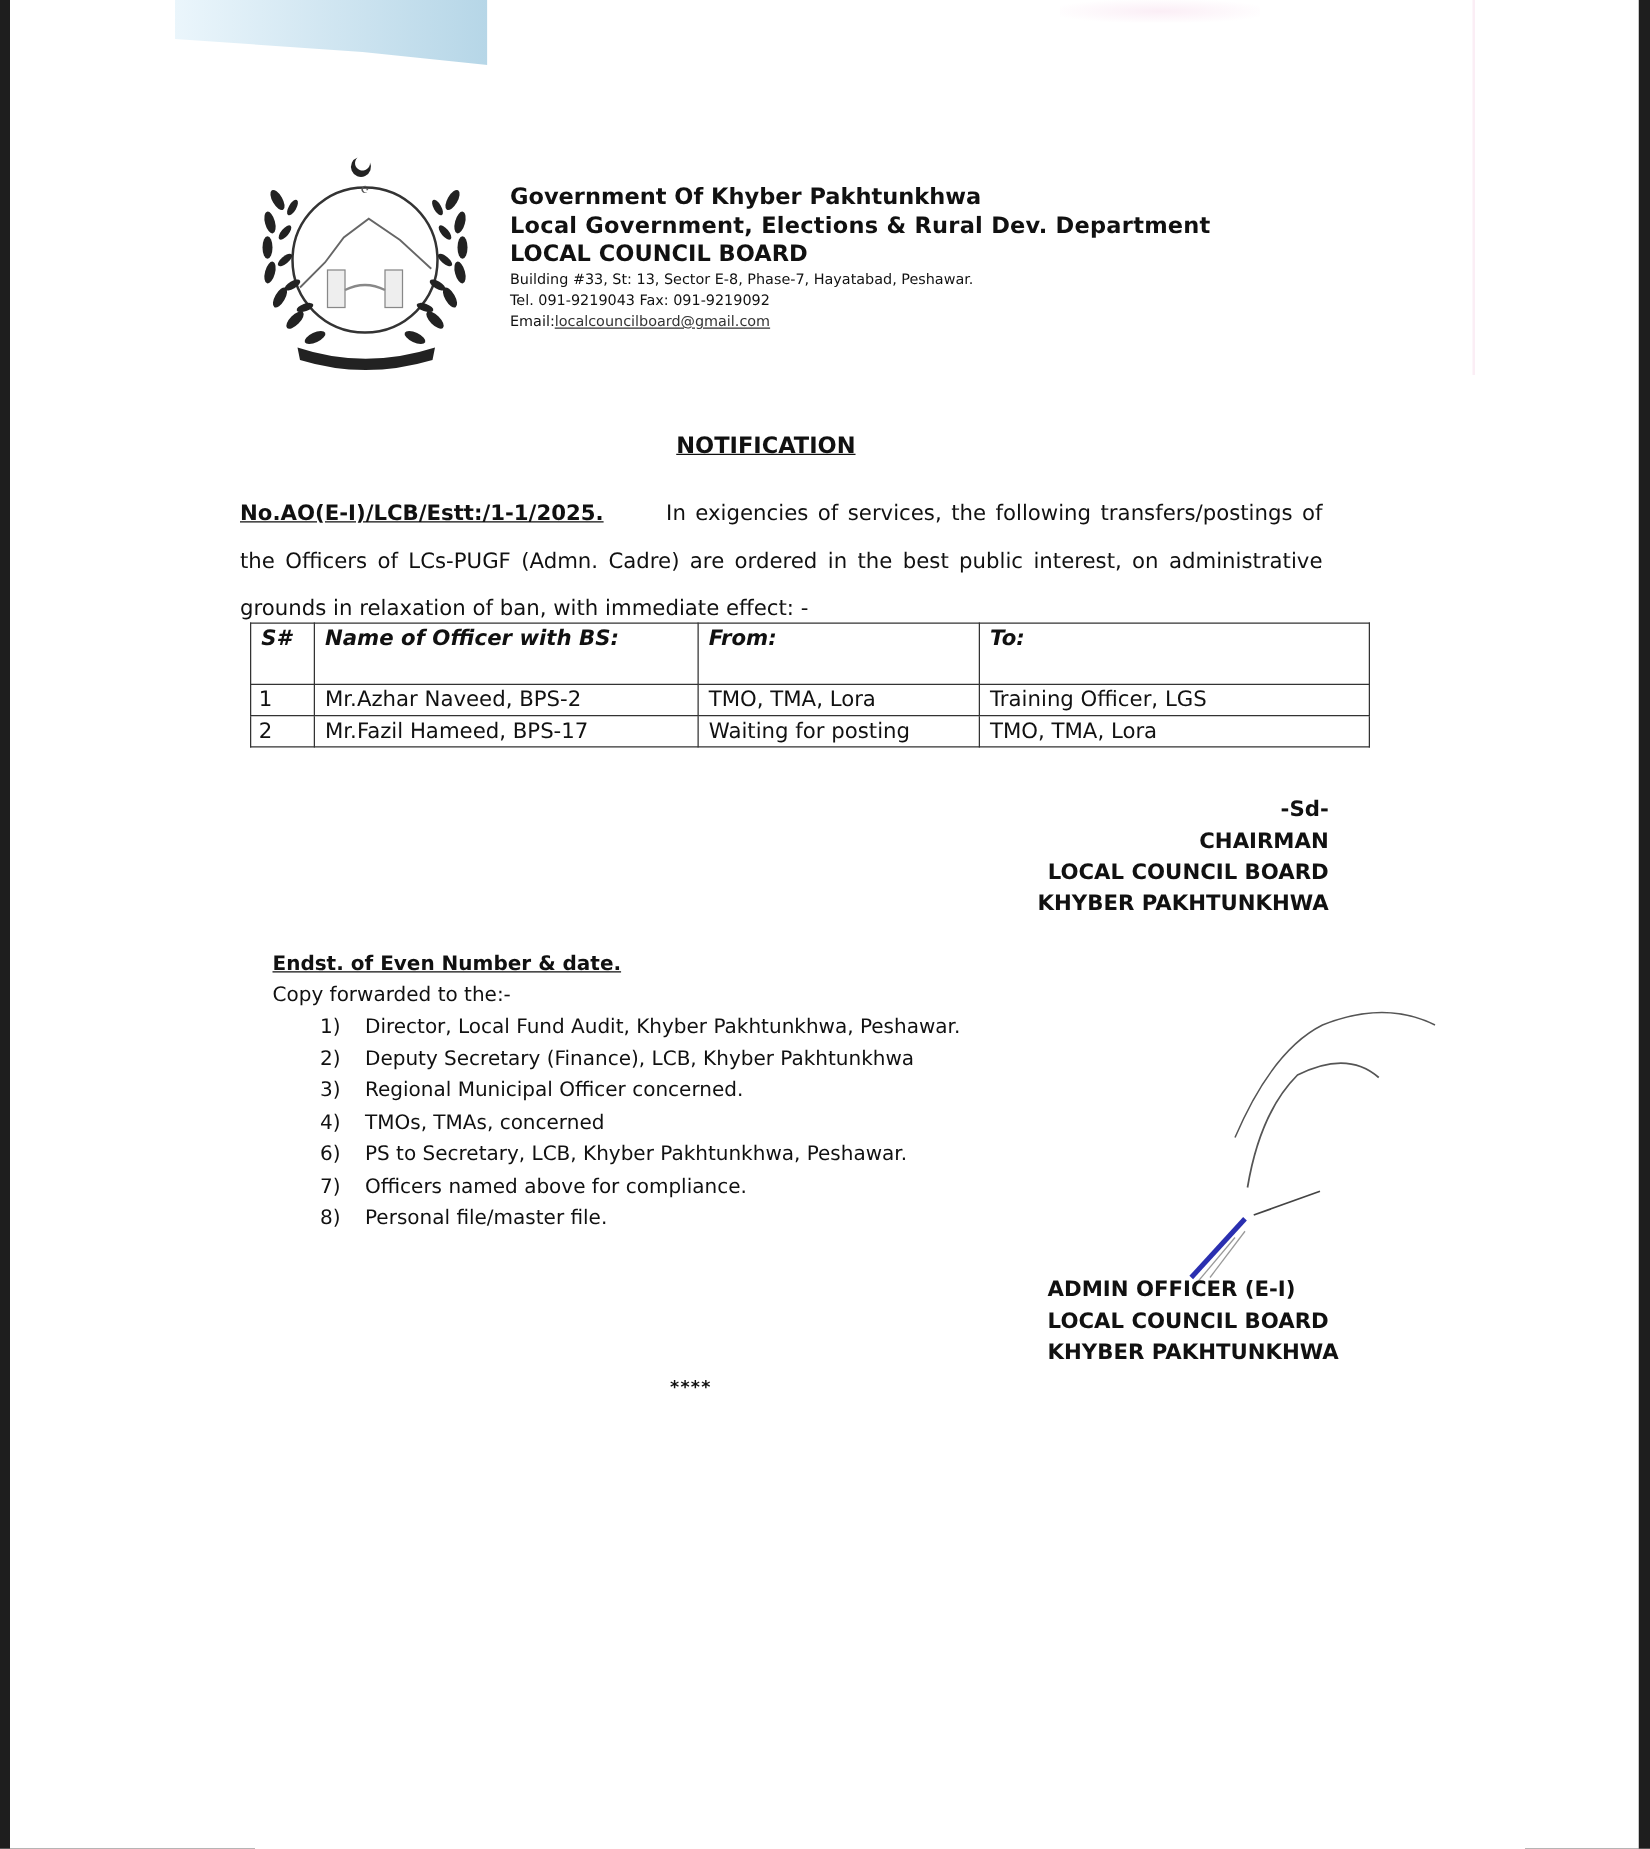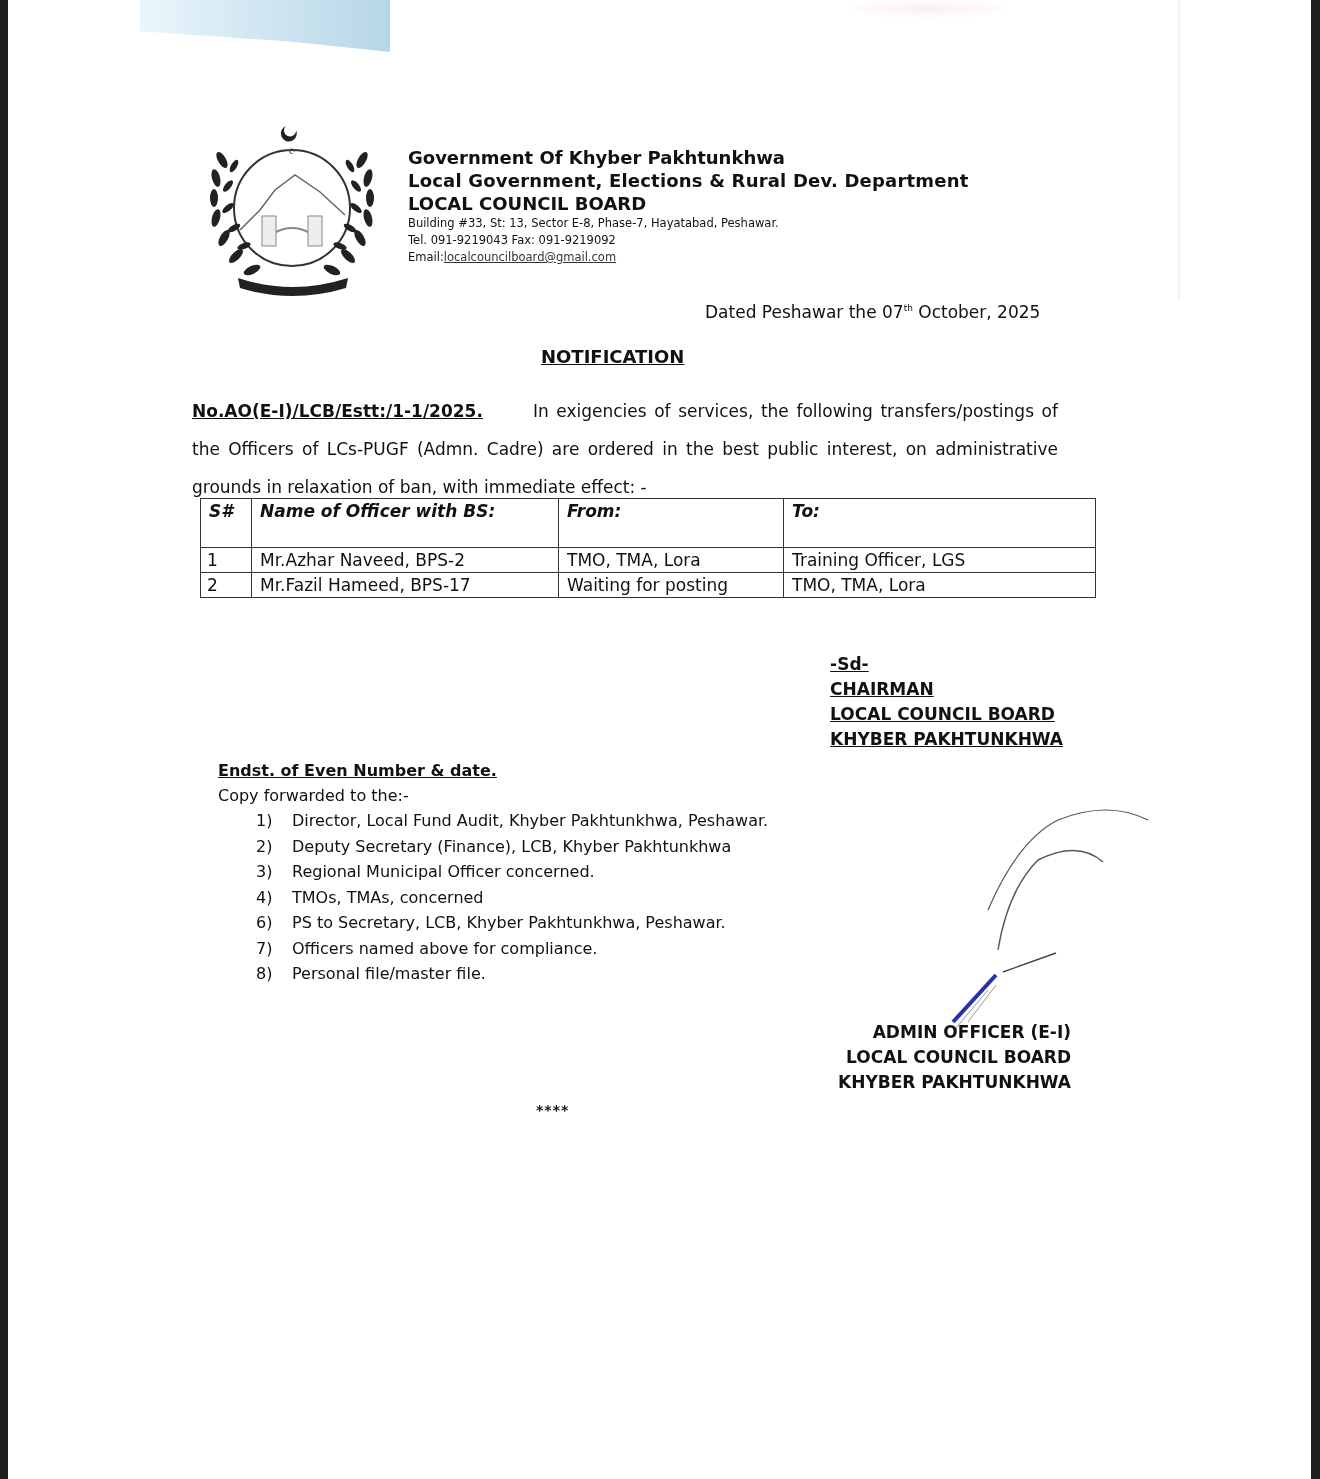--- a/index.html
+++ b/index.html
@@ -74,34 +74,34 @@
     }
     table.officers th, table.officers td {
       border: 1.5px solid #333; padding: 2px 8px; text-align: left;
       vertical-align: top;
     }
     table.officers th { font-style: italic; font-weight: bold; height: 44px; }
     table.officers td { height: 22px; line-height: 22px; padding-top: 1px; padding-bottom: 1px; }
     table.officers td.sn { width: 30px; padding-left: 6px; }
     
     .sd-block {
-      position: absolute; right: 248px; top: 652px;
-      font-weight: bold; font-size: 17px; line-height: 25px; text-decoration: underline;
+      position: absolute; right: 248px; top: 636px;
+      text-align: right; font-weight: bold; font-size: 17px; line-height: 25px;
     }
     .endst {
       position: absolute; left: 186px; top: 758px;
       font-size: 16px; line-height: 25px; margin-left: 24px;
     }
     .endst .title { font-weight: bold; text-decoration: underline; }
     .endst ol { margin: 0; padding-left: 0; list-style: none; }
     .endst li { padding-left: 38px; line-height: 25.5px; }
     .endst li .num { display: inline-block; width: 36px; }
     .admin-block {
       position: absolute; right: 240px; top: 1020px;
-      text-align: right; font-weight: bold; font-size: 17px; line-height: 25px;
+      font-weight: bold; font-size: 17px; line-height: 25px;
     }
     .stars {
       position: absolute; left: 528px; top: 1102px;
       font-size: 14px; font-weight: bold; letter-spacing: 1px;
     }
     .signature {
       position: absolute; left: 900px; top: 800px; width: 260px; height: 260px;
       pointer-events: none;
     }
   </style>
@@ -163,23 +163,20 @@
     <div class="l1">Government Of Khyber Pakhtunkhwa</div>
     <div class="l2">Local Government, Elections &amp; Rural Dev. Department</div>
     <div class="l3">LOCAL COUNCIL BOARD</div>
     <div class="l4">Building #33, St: 13, Sector E-8, Phase-7, Hayatabad, Peshawar.</div>
     <div class="l5">Tel. 091-9219043 Fax: 091-9219092</div>
     <div class="l6">
       <span>Email:</span><span class="email-link">localcouncilboard@gmail.com</span>
     </div>
   </div>
 
-  <div class="dated">
-    <span>Dated Peshawar the 07</span><sup>th</sup><span> October, 2025</span>
-  </div>
 
   <div class="notif-title">NOTIFICATION</div>
 
   <div class="para">
     <span class="ref">No.AO(E-I)/LCB/Estt:/1-1/2025.</span><span class="gap"></span><span>In exigencies of services, the following transfers/postings of the Officers of LCs-PUGF (Admn. Cadre) are ordered in the best public interest, on administrative grounds in relaxation of ban, with immediate effect: -</span>
   </div>
 
   <table class="officers">
     <thead>
       <tr>

